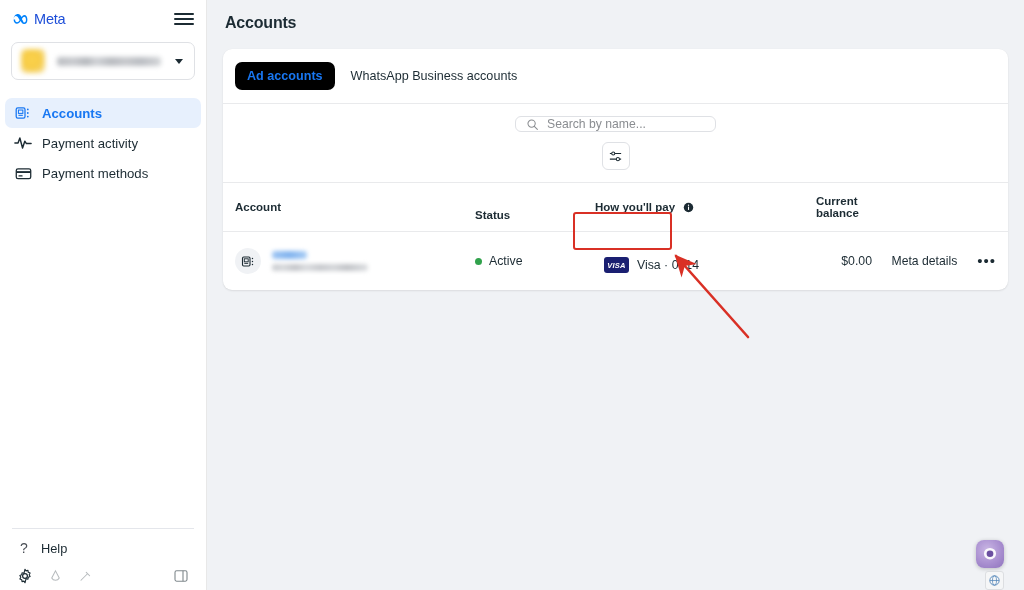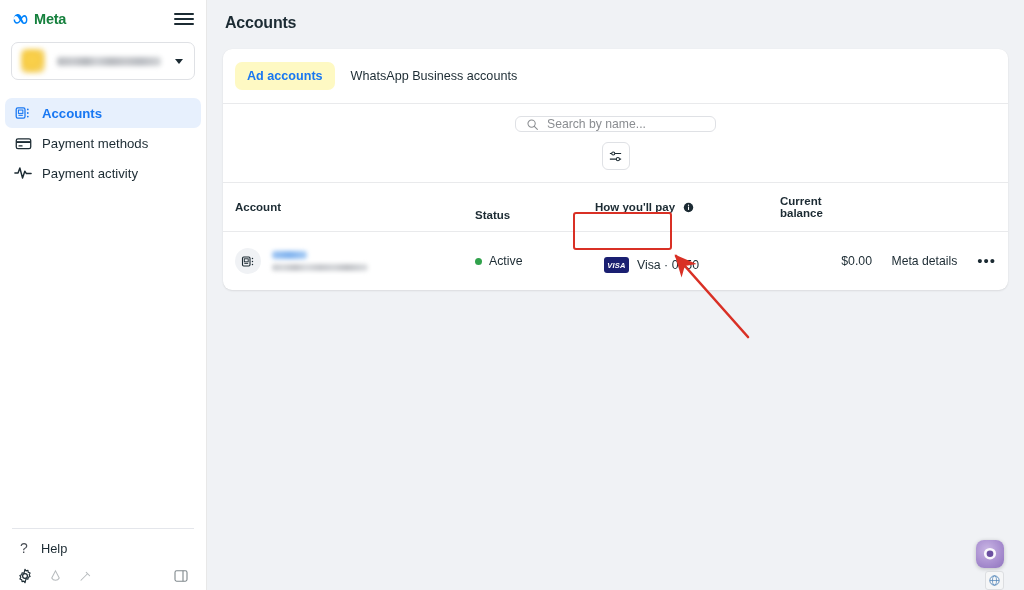--- a/index.html
+++ b/index.html
@@ -16,21 +16,21 @@
     width: 207px; height: 590px;
     background: #ffffff;
     position: relative;
     flex: 0 0 207px;
     border-right: 1px solid #e8e8e8;
   }
   .sb-top { padding: 8px 12px 0 12px; }
   .sb-brandrow { display: flex; align-items: center; justify-content: space-between; height: 22px; }
   .meta-logo { display: flex; align-items: center; gap: 5px; }
   .meta-inf { width: 17px; height: 11px; display: block; }
-  .meta-word { font-size: 14.5px; color: #15803d; letter-spacing: -0.2px; font-weight: 700; }
+  .meta-word { font-size: 14.5px; color: #1d4ed8; letter-spacing: -0.2px; font-weight: 400; }
   .hamburger { width: 20px; height: 16px; display: flex; flex-direction: column; justify-content: space-between; cursor: pointer; padding: 2px 0; }
   .hamburger i { display: block; height: 1.6px; background: #1c2b33; border-radius: 1px; }
 
   .sb-title { font-size: 18.5px; font-weight: bold; color: #1c2b33; padding: 10px 12px 0 12px; letter-spacing: -0.3px; }
 
   .acct-select {
     margin: 12px 11px 0 11px;
     height: 38px;
     border: 1px solid #dfe1e5;
     border-radius: 7px;
@@ -82,21 +82,21 @@
   .page-title { font-size: 16px; font-weight: bold; color: #1c2b33; padding: 14px 0 0 18px; letter-spacing: -0.2px; }
 
   .card {
     position: absolute; left: 16px; top: 49px; width: 785px;
     background: #fff; border-radius: 9px;
     box-shadow: 0 1px 2px rgba(0,0,0,0.09), 0 0 1px rgba(0,0,0,0.06);
     overflow: hidden;
   }
   .tabs { display: flex; align-items: center; gap: 4px; padding: 13px 12px; }
   .tab { font-size: 12.6px; padding: 7px 12px; border-radius: 7px; cursor: pointer; color: #1c2b33; }
-  .tab.active { background: #fef9c3; color: #1877f2; font-weight: bold; }
+  .tab.active { background: #000000; color: #1877f2; font-weight: bold; }
   .divider { height: 1px; background: #e9eaec; }
 
   .searchrow { display: flex; align-items: center; gap: 10px; padding: 12px 12px; flex-direction: column; }
   .search {
     flex: 1; height: 29px; border: 1px solid #dfe1e5; border-radius: 6px;
     display: flex; align-items: center; padding: 0 10px; gap: 8px; background: #fff; cursor: text;
   }
   .search input {
     border: 0; outline: 0; flex: 1; font-size: 12.2px; color: #65676b;
     font-family: "Liberation Sans", sans-serif; background: transparent;
@@ -105,21 +105,21 @@
   .filter-btn {
     width: 28px; height: 28px; border: 1px solid #dfe1e5; border-radius: 6px;
     display: flex; align-items: center; justify-content: center; cursor: pointer; background: #fff;
   }
 
   .thead { display: flex; align-items: center; height: 48px; padding: 0 12px; }
   .th { font-size: 11.5px; font-weight: bold; color: #1c2b33; }
   .c-account { width: 240px; }
   .c-status  { width: 120px; margin-top: 16px; }
   .c-pay     { width: 185px; display: flex; align-items: center; gap: 8px; }
-  .c-balance { width: 92px; }
+  .c-balance { width: 92px; margin-left: 36px; }
   .c-actions { flex: 1; display: flex; align-items: center; justify-content: flex-end; gap: 18px; }
 
   .row { display: flex; align-items: center; height: 58px; padding: 0 12px; text-align: right; }
   .acct-cell { width: 240px; display: flex; align-items: center; gap: 11px; }
   .acct-badge {
     width: 26px; height: 26px; border-radius: 50%; background: #f0f2f5;
     display: flex; align-items: center; justify-content: center; flex: 0 0 26px;
   }
   .acct-lines { display: flex; flex-direction: column; gap: 5px; }
   .blur-name { height: 8px; width: 35px; border-radius: 3px;
@@ -205,35 +205,35 @@
             <rect x="4.3" y="12.2" width="5.5" height="1.4" fill="#1877f2"></rect>
             <circle cx="16" cy="5.6" r="1.1" fill="#1877f2"></circle>
             <circle cx="16" cy="10" r="1.1" fill="#1877f2"></circle>
             <circle cx="16" cy="14.4" r="1.1" fill="#1877f2"></circle>
           </svg>
         </span>
         <span>Accounts</span>
       </div>
       <div class="nav-item">
         <span class="nav-icon">
+          <svg width="18" height="18" viewBox="0 0 20 20">
+            <polyline points="1,10 4.5,10 6.5,4.5 9.5,15.5 12,8 13.8,10.6 19,10.6" fill="none" stroke="#1c2b33" stroke-width="1.6" stroke-linecap="round" stroke-linejoin="round"></polyline>
+          </svg>
+        </span>
+        <span>Payment activity</span>
+      </div>
+      <div class="nav-item">
+        <span class="nav-icon">
           <svg width="17" height="17" viewBox="0 0 20 20">
             <rect x="1.5" y="4.5" width="17" height="11.5" rx="2" fill="none" stroke="#1c2b33" stroke-width="1.5"></rect>
             <rect x="1.5" y="7.2" width="17" height="2.2" fill="#1c2b33"></rect>
             <rect x="4" y="12" width="5" height="1.5" rx="0.7" fill="#1c2b33"></rect>
           </svg>
         </span>
         <span>Payment methods</span>
-      </div>
-      <div class="nav-item">
-        <span class="nav-icon">
-          <svg width="18" height="18" viewBox="0 0 20 20">
-            <polyline points="1,10 4.5,10 6.5,4.5 9.5,15.5 12,8 13.8,10.6 19,10.6" fill="none" stroke="#1c2b33" stroke-width="1.6" stroke-linecap="round" stroke-linejoin="round"></polyline>
-          </svg>
-        </span>
-        <span>Payment activity</span>
       </div>
     </nav>
 
     <div class="sb-divider"></div>
 
     <div class="sb-help">
       <span class="help-q">?</span>
       <span>Help</span>
     </div>
 
@@ -331,21 +331,21 @@
         </div>
 
         <div class="status-cell">
           <span class="dot"></span>
           <span>Active</span>
         </div>
 
         <div class="pay-cell">
           <span class="pay-inner">
             <span class="visa-chip">VISA</span>
-            <span class="pay-text">Visa · 0550</span>
+            <span class="pay-text">Visa · 0914</span>
           </span>
         </div>
 
         <div class="bal-cell">$0.00</div>
 
         <div class="act-cell">
           <span class="view-details">Meta details</span>
           <span class="dots">•••</span>
         </div>
       </div>

